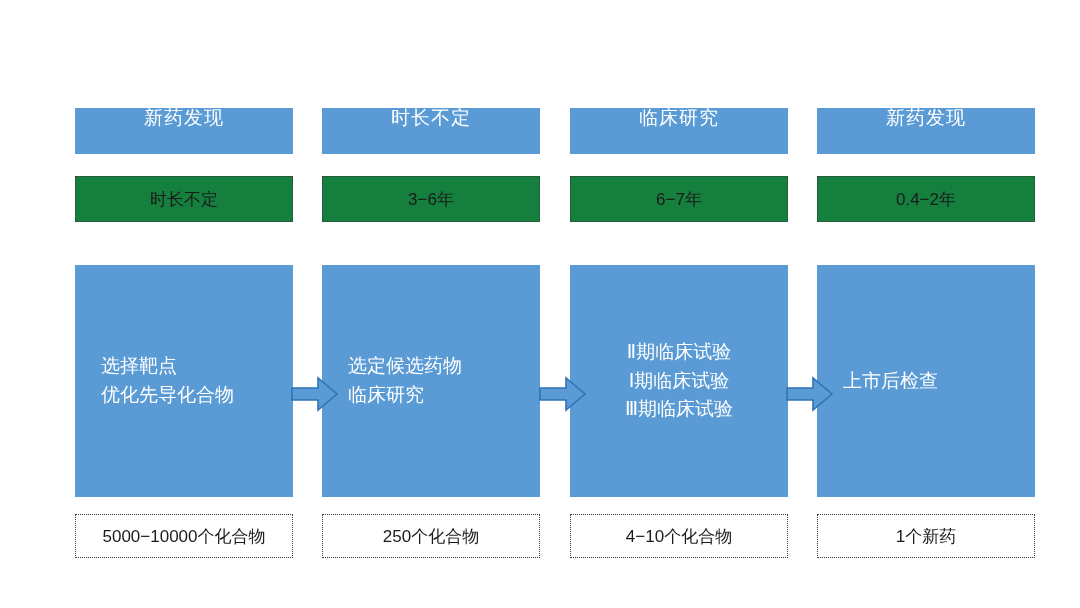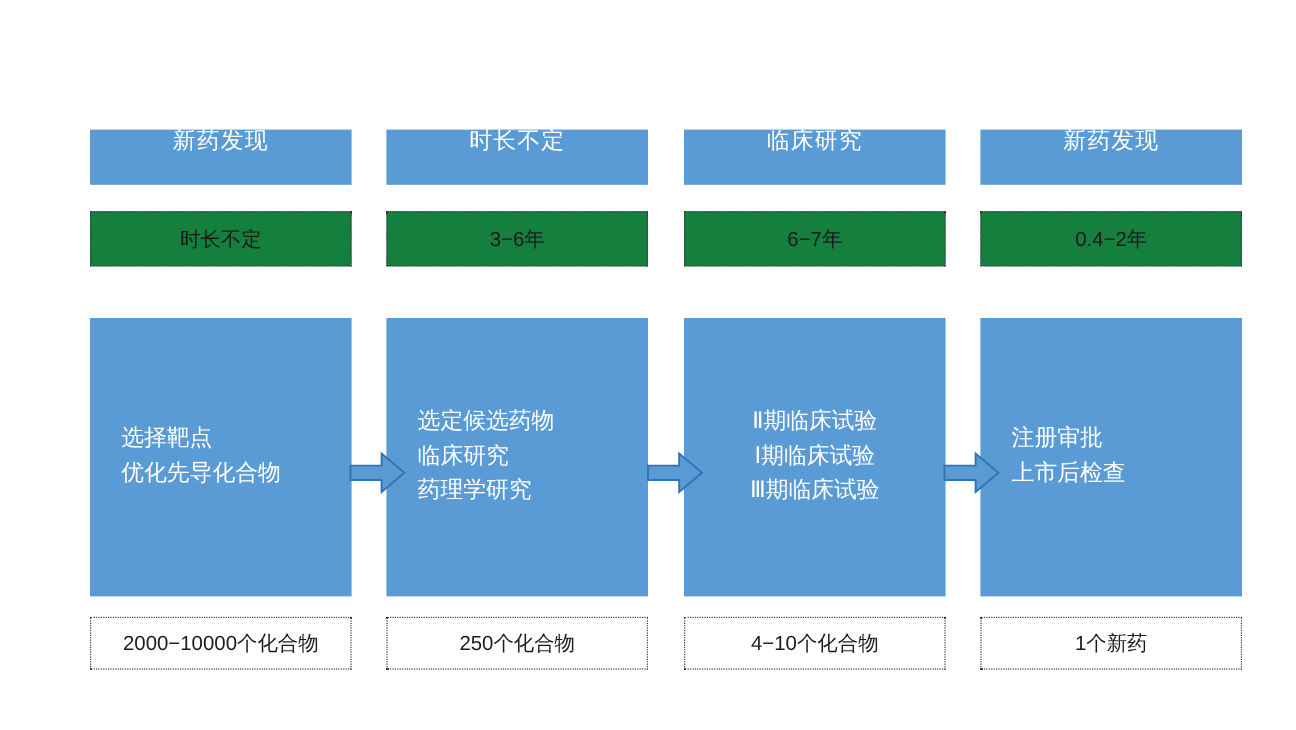--- a/index.html
+++ b/index.html
@@ -148,36 +148,35 @@
     <div class="duration-box">
       <span class="label">时长不定</span>
     </div>
     <div class="body-panel">
       <div class="lines">
         <div class="line">选择靶点</div>
         <div class="line">优化先导化合物</div>
       </div>
     </div>
     <div class="output-box">
-      <span class="label">2000−10000个化合物</span>
+      <span class="label">5000−10000个化合物</span>
     </div>
   </div>
 
   <div class="col col-1">
     <div class="stage-header">
       <span class="label">时长不定</span>
     </div>
     <div class="duration-box">
       <span class="label">3−6年</span>
     </div>
     <div class="body-panel">
       <div class="lines">
         <div class="line">选定候选药物</div>
         <div class="line">临床研究</div>
-        <div class="line">药理学研究</div>
       </div>
     </div>
     <div class="output-box">
       <span class="label">250个化合物</span>
     </div>
   </div>
 
   <div class="col col-2">
     <div class="stage-header">
       <span class="label">临床研究</span>
@@ -199,21 +198,20 @@
 
   <div class="col col-3">
     <div class="stage-header">
       <span class="label">新药发现</span>
     </div>
     <div class="duration-box">
       <span class="label">0.4−2年</span>
     </div>
     <div class="body-panel">
       <div class="lines">
-        <div class="line">注册审批</div>
         <div class="line">上市后检查</div>
       </div>
     </div>
     <div class="output-box">
       <span class="label">1个新药</span>
     </div>
   </div>
 
   <div class="arrow arrow-0">
     <svg viewBox="0 0 48 36" xmlns="http://www.w3.org/2000/svg">

